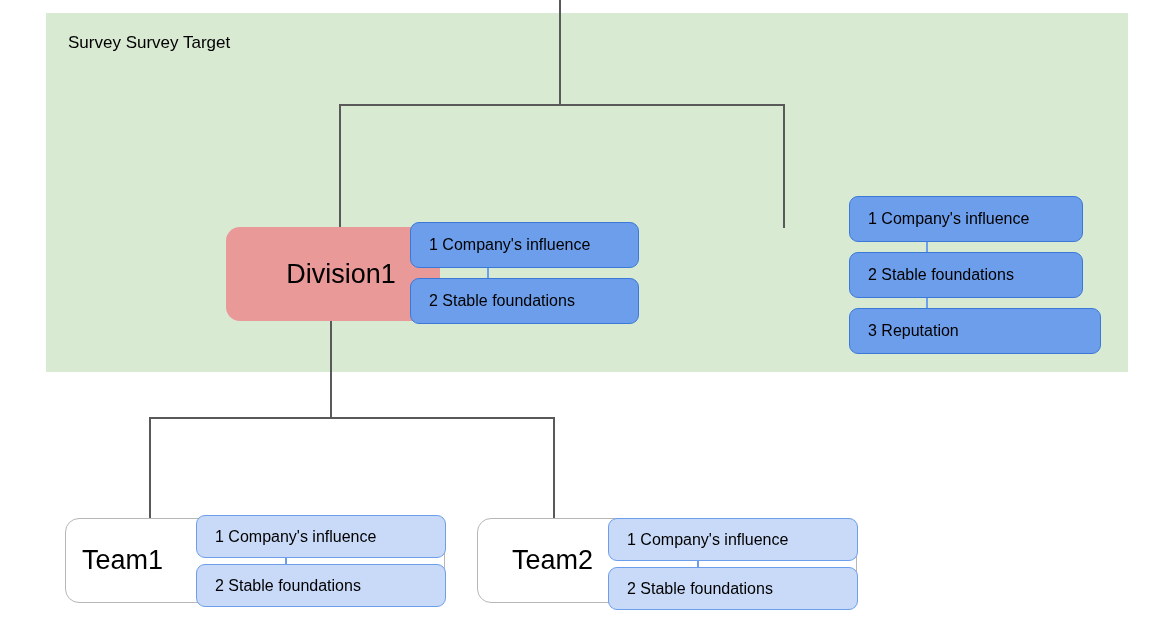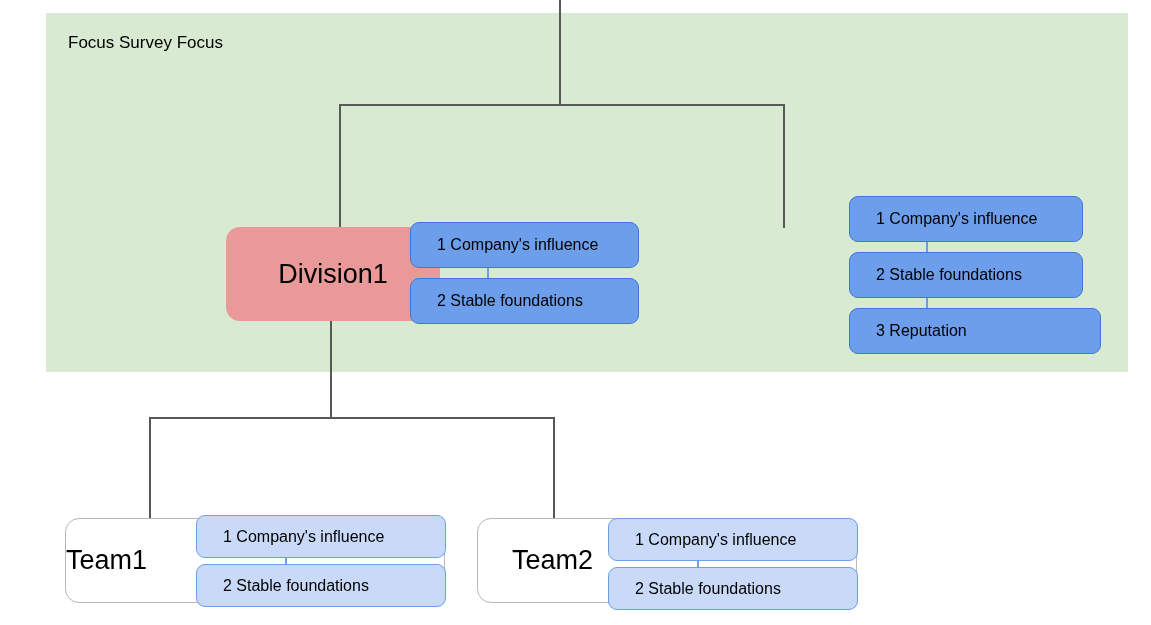--- a/index.html
+++ b/index.html
@@ -45,20 +45,21 @@
   .line.v { width: 2px; }
   .line.h { height: 2px; }
 
   
   .node {
     position: absolute;
     box-sizing: border-box;
     border-radius: 14px;
     display: flex;
     align-items: center;
+    padding-left: 16px;
   }
   .node-label {
     font-size: 27px;
     color: #000000;
     white-space: nowrap;
     line-height: 1;
   }
   .node-primary {
     background: #ea9999;
   }
@@ -67,21 +68,21 @@
     border: 1px solid #b7b7b7;
   }
 
   
   .chip {
     position: absolute;
     box-sizing: border-box;
     border-radius: 9px;
     display: flex;
     align-items: center;
-    padding-left: 26px;
+    padding-left: 18px;
     font-size: 16px;
     color: #000000;
     white-space: nowrap;
   }
   .chip-strong {
     background: #6d9eeb;
     border: 1px solid #3c78d8;
   }
   .chip-soft {
     background: #c9daf8;
@@ -92,21 +93,21 @@
     width: 2px;
     background: #6d9eeb;
   }
 </style>
 </head>
 <body>
 
 <div id="canvas">
 
   <div class="group-region"></div>
-  <div class="group-title">Focus Survey Focus</div>
+  <div class="group-title">Survey Survey Target</div>
 
   <div class="line v" style="left:559px; top:0px; height:105px;"></div>
 
   <div class="line h" style="left:339px; top:104px; width:446px;"></div>
 
   <div class="line v" style="left:339px; top:104px; height:124px;"></div>
 
   <div class="line v" style="left:783px; top:104px; height:124px;"></div>
 
   <div class="line v" style="left:330px; top:310px; height:109px;"></div>

